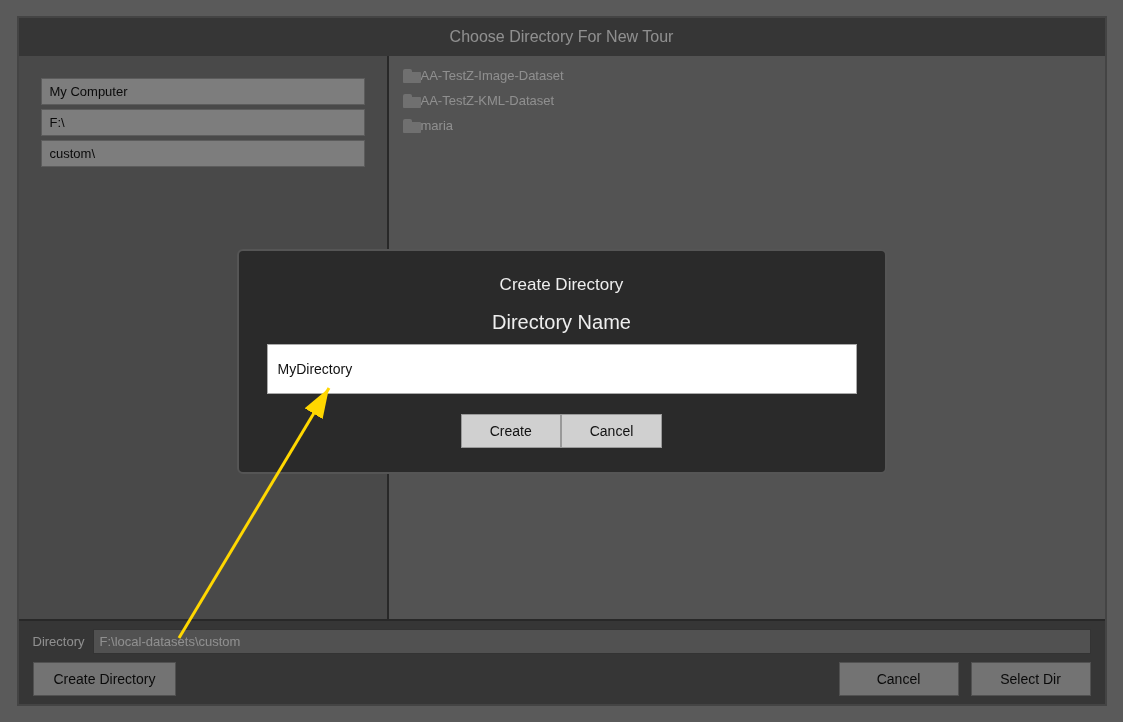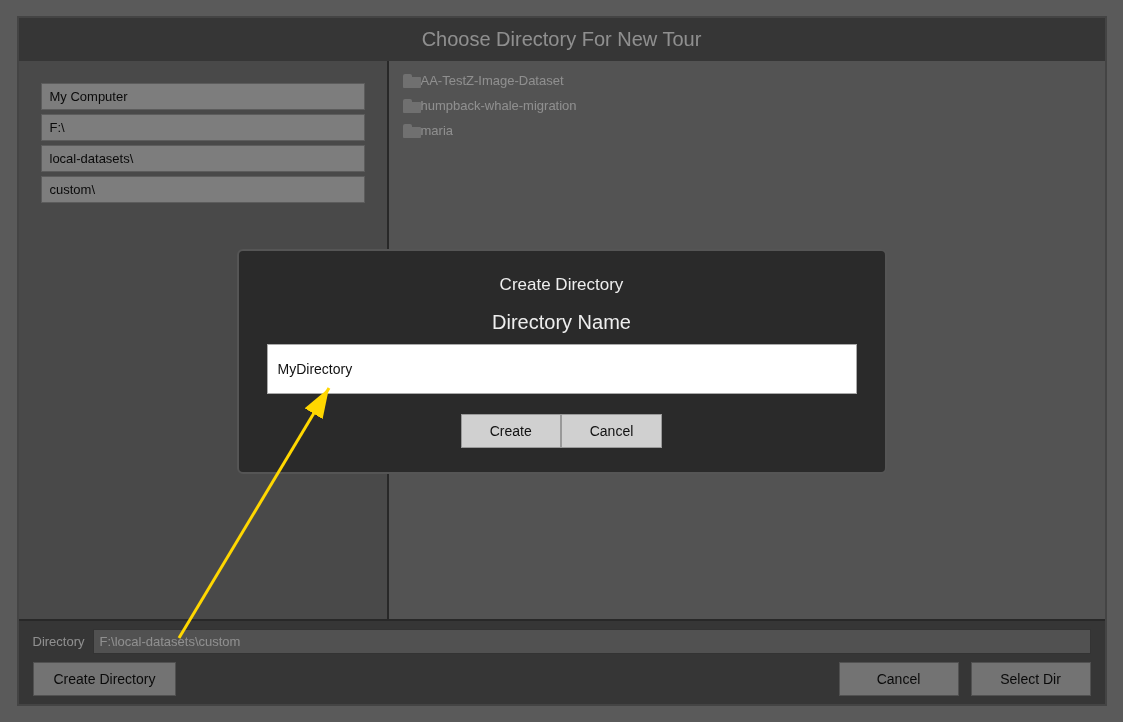--- a/index.html
+++ b/index.html
@@ -22,21 +22,21 @@
       background: #6b6b6b;
       border: 2px solid #444;
       display: flex;
       flex-direction: column;
       position: relative;
     }
 
     .window-title {
       text-align: center;
       padding: 10px;
-      font-size: 20px;
+      font-size: 16px;
       color: #eee;
       background: #5a5a5a;
       font-weight: normal;
     }
 
     .window-body {
       display: flex;
       flex: 1;
       overflow: hidden;
     }
@@ -235,32 +235,31 @@
 
 <div class="main-window">
 
   <div class="window-title">Choose Directory For New Tour</div>
 
   <div class="window-body">
 
     <div class="left-panel">
       <div class="left-item">My Computer</div>
       <div class="left-item">F:\</div>
-      <div class="left-item">local-datasets\</div>
       <div class="left-item">custom\</div>
     </div>
 
     <div class="right-panel">
       <div class="folder-item">
         <span class="folder-icon"></span>
         <span>AA-TestZ-Image-Dataset</span>
       </div>
       <div class="folder-item">
         <span class="folder-icon"></span>
-        <span>humpback-whale-migration</span>
+        <span>AA-TestZ-KML-Dataset</span>
       </div>
       <div class="folder-item">
         <span class="folder-icon"></span>
         <span>maria</span>
       </div>
     </div>
 
   </div>
 
   <div class="bottom-bar">

